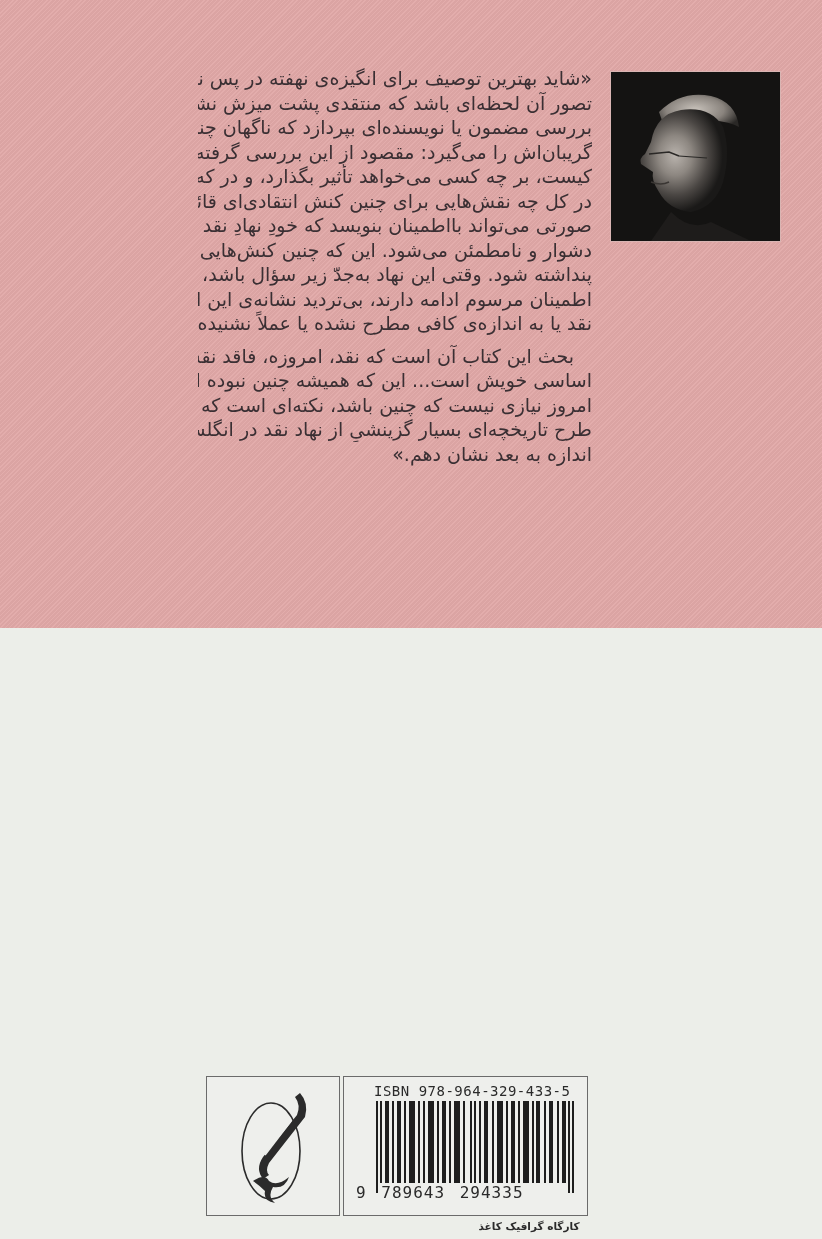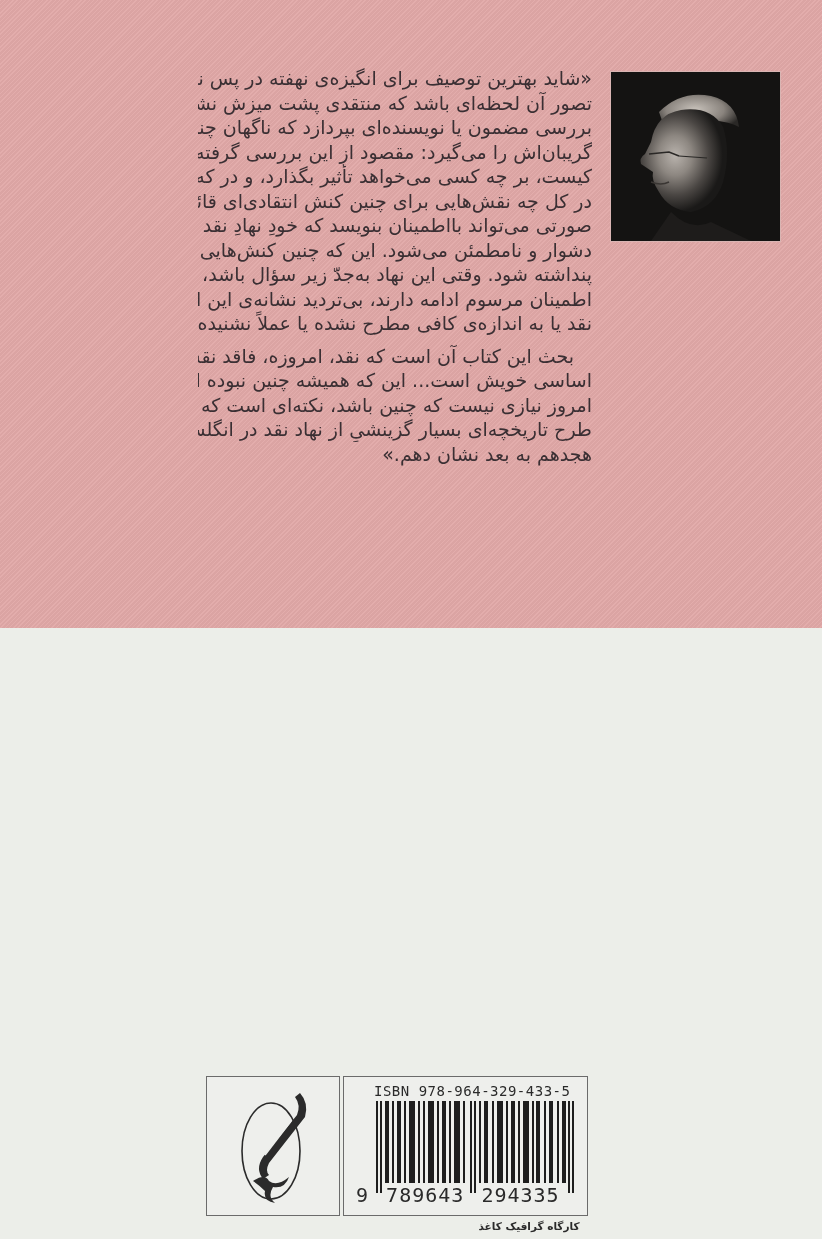--- a/index.html
+++ b/index.html
@@ -105,21 +105,21 @@
       left: 32px;
       top: 24px;
       width: 198px;
       height: 92px;
     }
     .barcode-digits {
       position: absolute;
       left: 10px;
       top: 106px;
       font-family: "DejaVu Sans Mono", monospace;
-      font-size: 20px;
+      font-size: 16px;
       color: #2a2a2a;
       letter-spacing: 1px;
       background: transparent;
     }
     .barcode-digits span { background: #eeefec; padding: 0 2px; }
     .printer-credit {
       position: absolute;
       left: 470px;
       top: 1220px;
       width: 118px;
@@ -175,21 +175,21 @@
     <span class="line">پنداشته شود. وقتی این نهاد به‌جدّ زیر سؤال باشد، هر کنشِ انتقادی</span>
     <span class="line">اطمینان مرسوم ادامه دارند، بی‌تردید نشانه‌ی این است که بحران نهاد</span>
     <span class="line last">نقد یا به اندازه‌ی کافی مطرح نشده یا عملاً نشنیده گرفته شده است.</span>
   </div>
   <div class="para-gap"></div>
   <div>
     <span class="line indent">بحث این کتاب آن است که نقد، امروزه، فاقد نقش‌های اجتماعی</span>
     <span class="line">اساسی خویش است... این که همیشه چنین نبوده است، این که حتا</span>
     <span class="line">امروز نیازی نیست که چنین باشد، نکته‌ای است که می‌کوشم آن را با</span>
     <span class="line">طرحِ تاریخچه‌ای بسیار گزینشیِ از نهاد نقد در انگلستان از اوایل قرن</span>
-    <span class="line last">هجدهم به بعد نشان دهم.»</span>
+    <span class="line last">اندازه به بعد نشان دهم.»</span>
   </div>
 </div>
 
 <div class="isbn-box">
   <div class="logo-cell">
     <svg width="132" height="138" viewBox="0 0 132 138">
       <ellipse cx="64" cy="74" rx="29" ry="48" fill="none" stroke="#2b2b2b" stroke-width="1.6"></ellipse>
       <path d="M93 16 Q102 26 98 40 L62 86 Q58 94 62 98 L56 102 Q48 92 56 80 L90 38 Q94 28 88 20 Z" fill="#2b2b2b"></path>
       <path d="M84 44 L58 78" stroke="#eeefec" stroke-width="1.6"></path>
       <path d="M46 104 Q58 96 62 104 Q70 110 82 100 Q78 112 66 110 Q60 120 68 126 Q56 124 58 114 Q52 108 46 104 Z" fill="#2b2b2b"></path>

